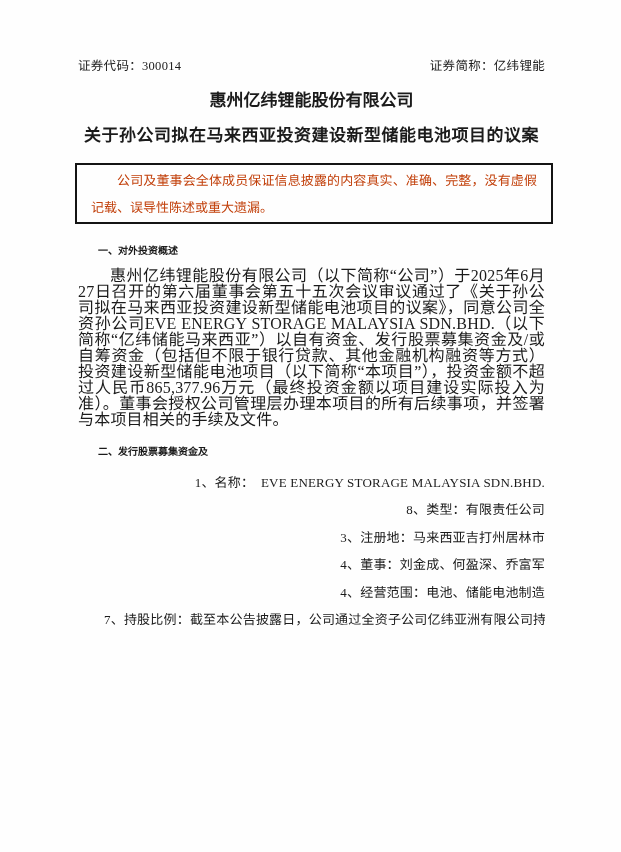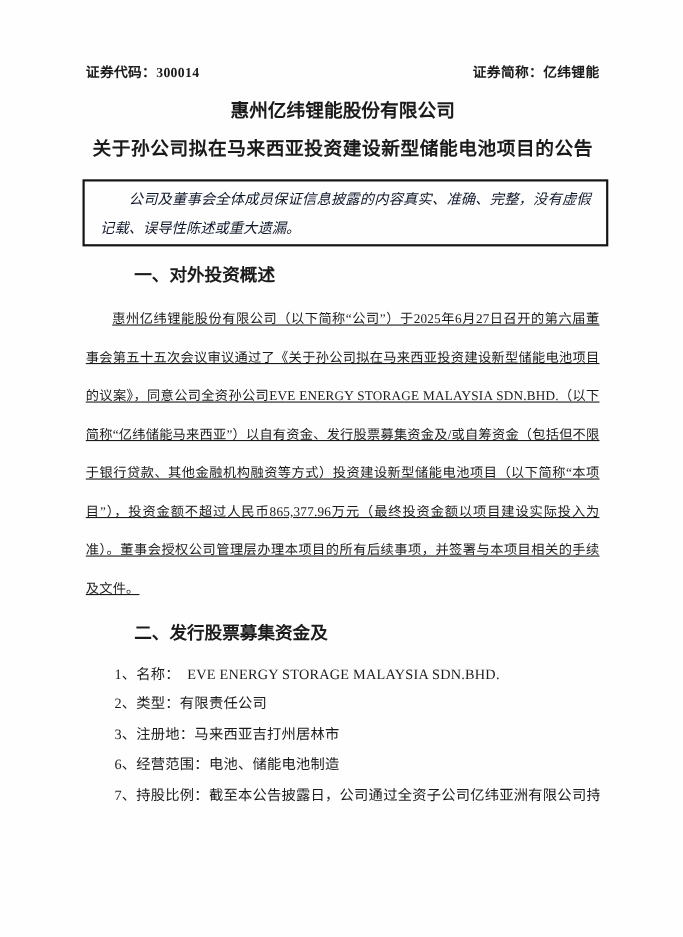--- a/index.html
+++ b/index.html
@@ -18,105 +18,105 @@
     overflow: hidden;
     box-sizing: border-box;
     padding: 55px 76px 0 78px;
   }
   
   .doc-header {
     display: flex;
     justify-content: space-between;
     align-items: flex-start;
     font-size: 12.5px;
-    font-weight: bold;
+    font-weight: normal;
     letter-spacing: 0.3px;
   }
   
   .doc-title {
     text-align: center;
     font-weight: bold;
     font-size: 17px;
     line-height: 24px;
   }
   .doc-title.company { margin-top: 15px; }
   .doc-title.subject { margin-top: 11px; letter-spacing: 0.5px; }
   
   .disclaimer-box {
     margin-top: 15px;
     margin-left: -3px;
     margin-right: -8px;
     border: 2px solid #141414;
     padding: 3px 14px 1px 14px;
     font-size: 13px;
     line-height: 26.5px;
-    font-style: italic;
-    color: #0f172a;
+    color: #c2410c;
   }
   .disclaimer-box p {
     margin: 0;
     text-indent: 2em;
     text-align: justify;
   }
   
   .section-heading {
     font-weight: bold;
-    font-size: 16px;
+    font-size: 10px;
     line-height: 20px;
     text-indent: 2em;
-    margin: 12px;
+    margin: 0;
   }
   .section-heading.first { margin-top: 17px; }
   .section-heading.second { margin-top: 14px; }
   
   .body-para {
     margin: 7px 0 0 0;
-    font-size: 12px;
-    line-height: 35px;
+    font-size: 16px;
+    line-height: 16px;
     text-indent: 2em;
     text-align: justify;
     letter-spacing: 0.2px;
-    text-decoration: underline;
   }
   .body-para + .body-para { margin-top: 0; }
   
   .item-list { margin-top: 7px; }
   .list-item {
     font-size: 13px;
     line-height: 27.4px;
     text-indent: 2em;
     white-space: nowrap;
     overflow: hidden;
     letter-spacing: 0.2px;
+    text-align: right;
   }
 </style>
 </head>
 <body>
 
 <div class="page">
 
   <div class="doc-header">
     <span>证券代码：300014</span>
     <span>证券简称：亿纬锂能</span>
   </div>
 
   <div class="doc-title company">惠州亿纬锂能股份有限公司</div>
-  <div class="doc-title subject">关于孙公司拟在马来西亚投资建设新型储能电池项目的公告</div>
+  <div class="doc-title subject">关于孙公司拟在马来西亚投资建设新型储能电池项目的议案</div>
 
   <div class="disclaimer-box">
     <p>公司及董事会全体成员保证信息披露的内容真实、准确、完整，没有虚假记载、误导性陈述或重大遗漏。</p>
   </div>
 
   <p class="section-heading first">一、对外投资概述</p>
 
   <p class="body-para">惠州亿纬锂能股份有限公司（以下简称“公司”）于2025年6月27日召开的第六届董事会第五十五次会议审议通过了《关于孙公司拟在马来西亚投资建设新型储能电池项目的议案》，同意公司全资孙公司EVE ENERGY STORAGE MALAYSIA SDN.BHD.（以下简称“亿纬储能马来西亚”）以自有资金、发行股票募集资金及/或自筹资金（包括但不限于银行贷款、其他金融机构融资等方式）投资建设新型储能电池项目（以下简称“本项目”），投资金额不超过人民币865,377.96万元（最终投资金额以项目建设实际投入为准）。董事会授权公司管理层办理本项目的所有后续事项，并签署与本项目相关的手续及文件。</p>
 
   <p class="section-heading second">二、发行股票募集资金及</p>
 
   <div class="item-list">
     <div class="list-item">1、名称：　EVE ENERGY STORAGE MALAYSIA SDN.BHD.</div>
-    <div class="list-item">2、类型：有限责任公司</div>
+    <div class="list-item">8、类型：有限责任公司</div>
     <div class="list-item">3、注册地：马来西亚吉打州居林市</div>
-    <div class="list-item">6、经营范围：电池、储能电池制造</div>
+    <div class="list-item">4、董事：刘金成、何盈深、乔富军</div>
+    <div class="list-item">4、经营范围：电池、储能电池制造</div>
     <div class="list-item">7、持股比例：截至本公告披露日，公司通过全资子公司亿纬亚洲有限公司持有亿</div>
   </div>
 
 </div>
 
 </body></html>

